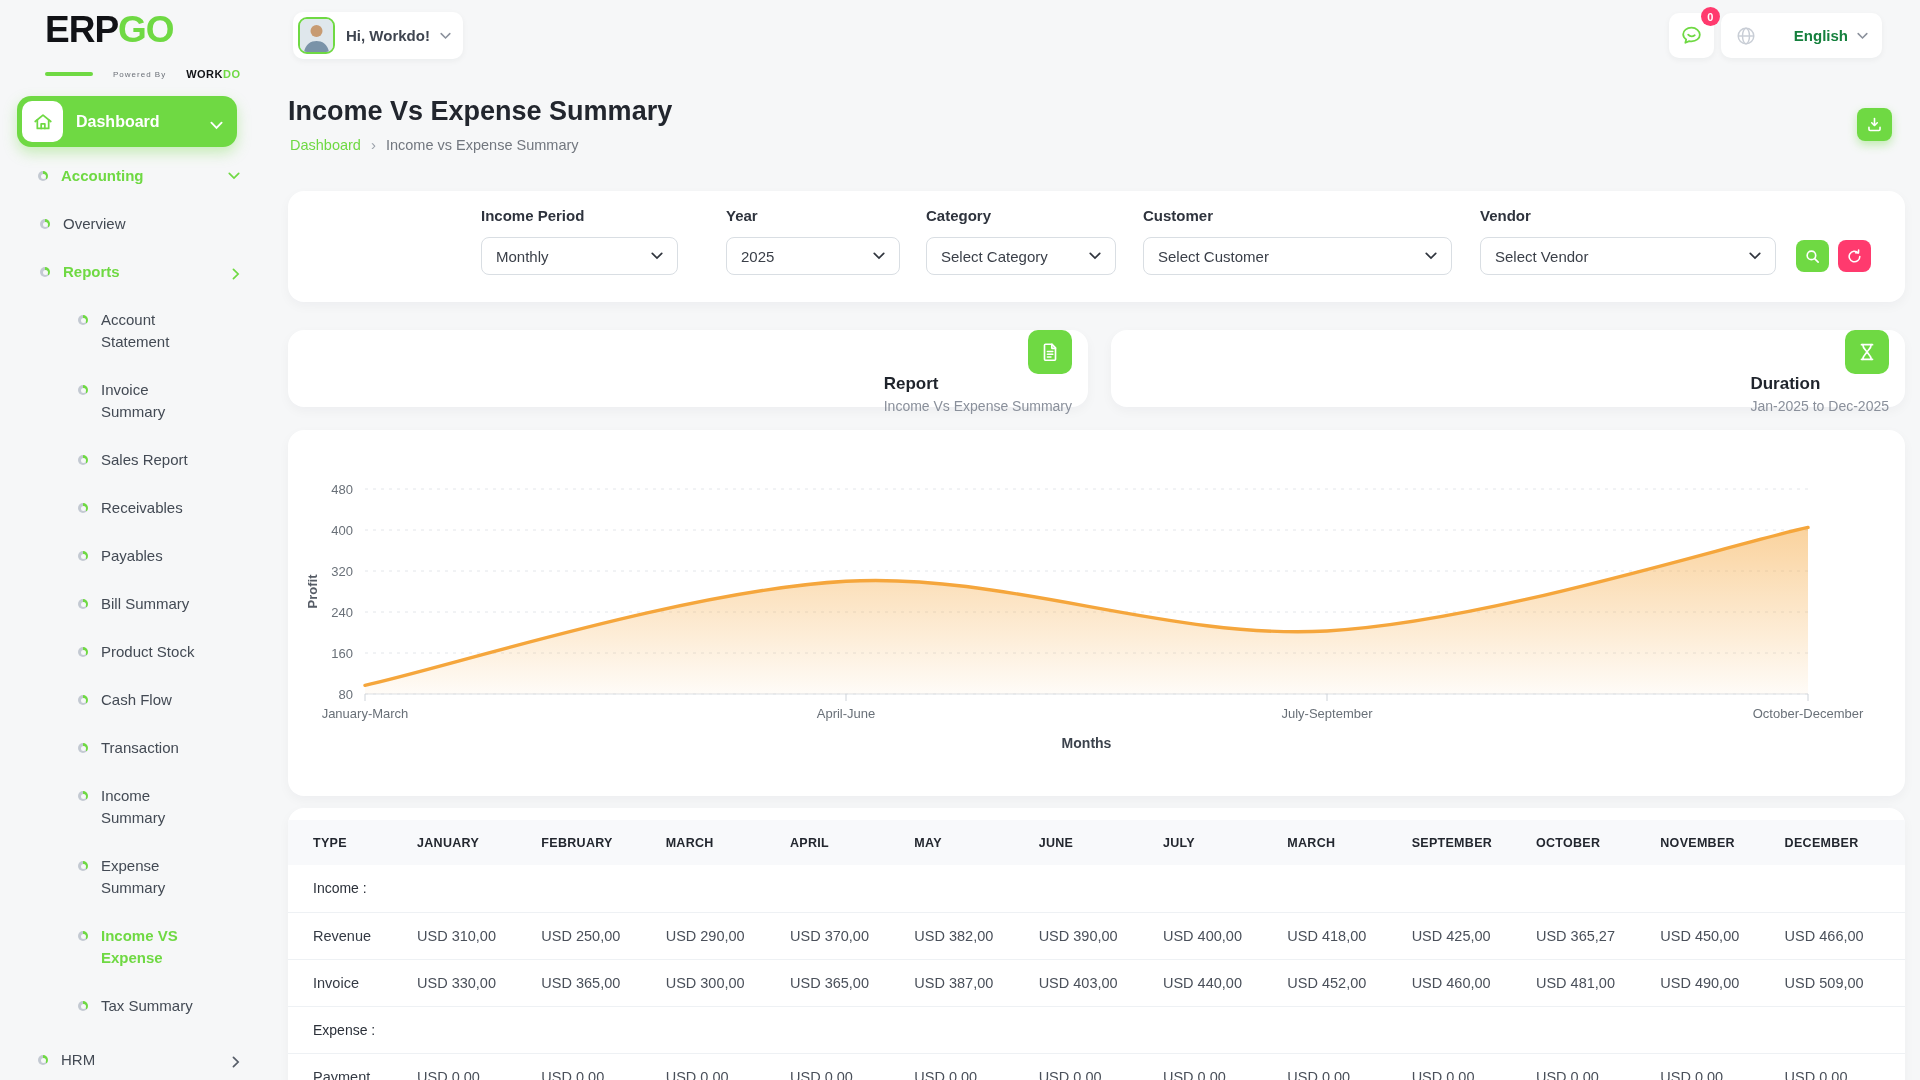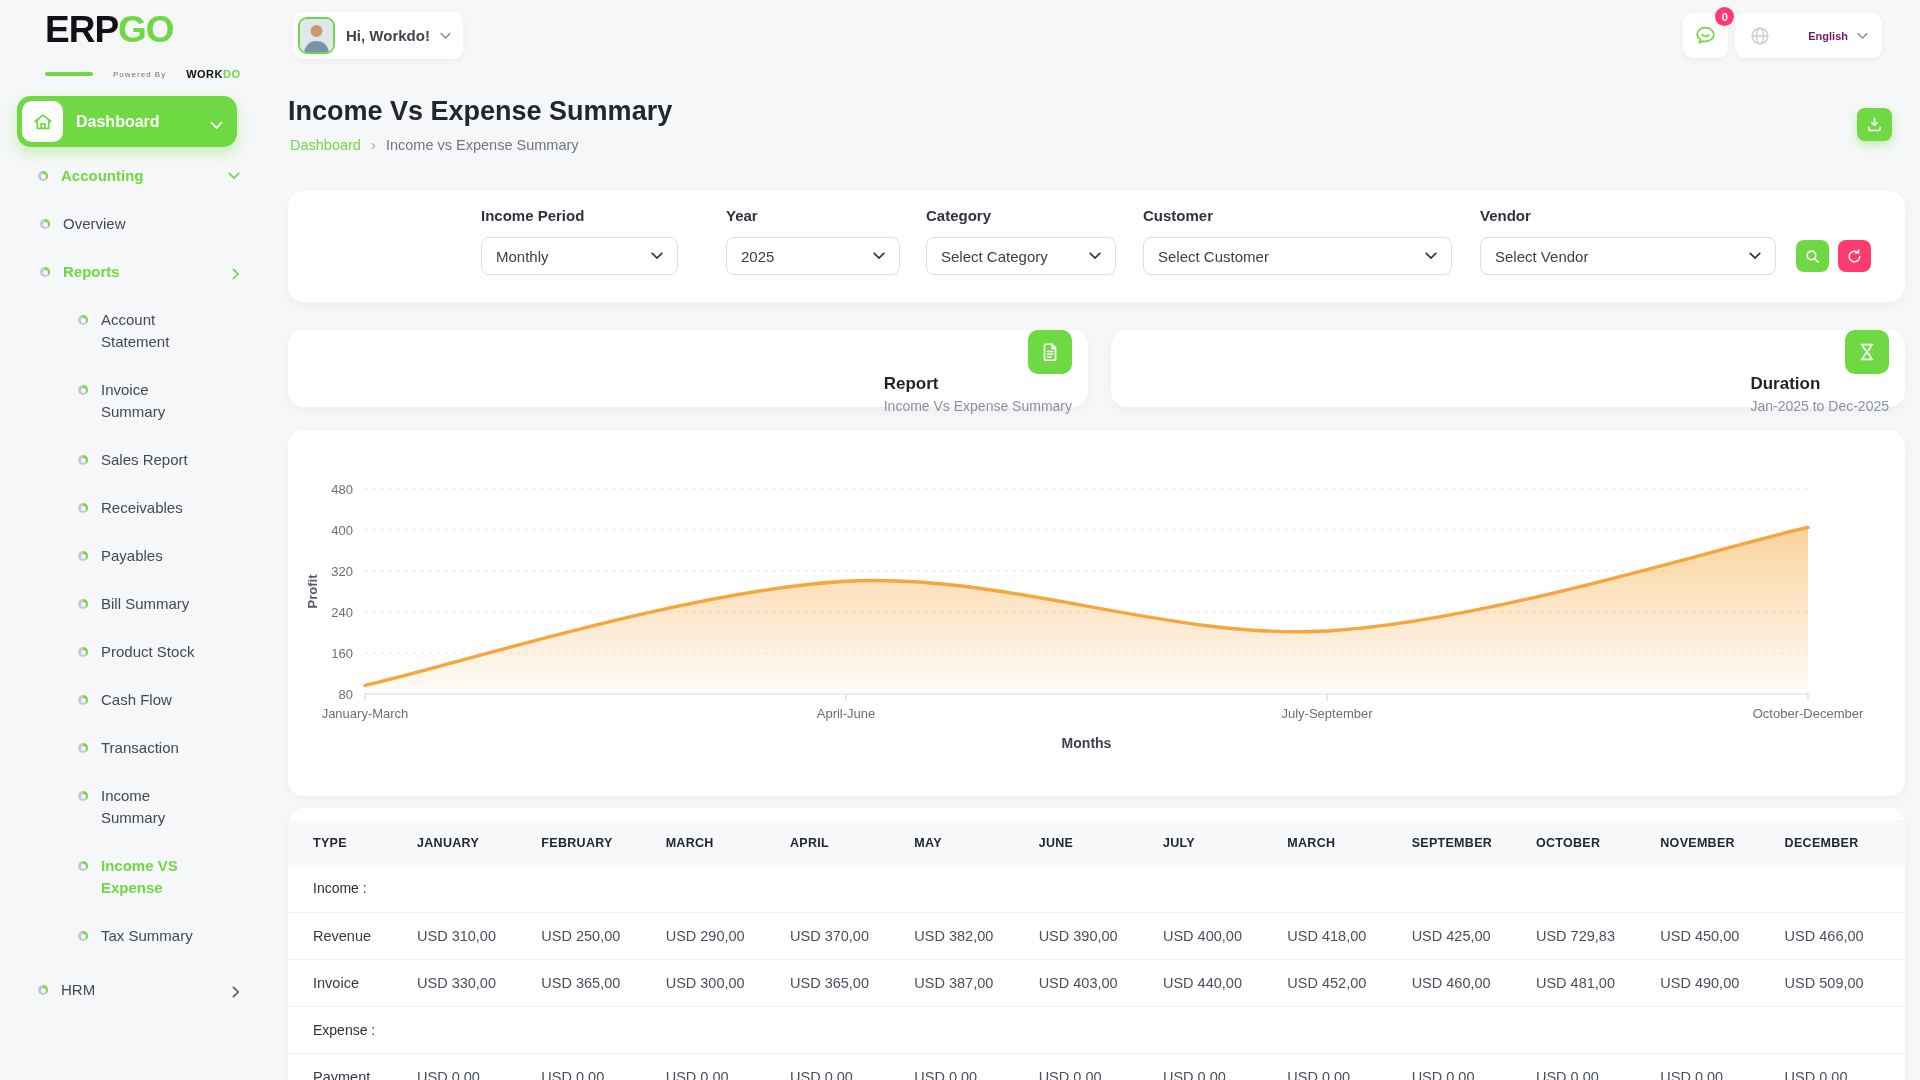--- a/index.html
+++ b/index.html
@@ -45,21 +45,21 @@
     display:flex; align-items:center; padding:0 12px 0 5px; box-shadow:0 2px 6px rgba(20,30,40,0.05); cursor:pointer; }
   .avatar { width:37px; height:37px; border-radius:9px; border:2px solid #6fd943; overflow:hidden; background:#e8eef2; }
   .greeting { font-size:15px; font-weight:600; color:#3f4550; margin:0 10px 0 11px; }
   .top-right { position:absolute; top:13px; right:23px; display:flex; gap:7px; }
   .icon-btn { position:relative; width:45px; height:45px; background:#fff; border-radius:10px;
     display:flex; align-items:center; justify-content:center; box-shadow:0 2px 6px rgba(20,30,40,0.05); cursor:pointer; }
   .badge { position:absolute; top:-6px; right:-6px; min-width:19px; height:19px; border-radius:10px; background:#ff3a6e;
     color:#fff; font-size:11px; font-weight:700; display:flex; align-items:center; justify-content:center; padding:0 5px; }
   .lang-btn { height:45px; background:#fff; border-radius:10px; display:flex; align-items:center; gap:9px;
     padding:0 14px; box-shadow:0 2px 6px rgba(20,30,40,0.05); cursor:pointer; }
-  .lang-label { font-size:11px; font-weight:600; color:#701a75;padding-left:28px; }
+  .lang-label { font-size:15px; font-weight:600; color:#15803d;padding-left:28px; }
 
   .page-title { position:absolute; left:0; top:96px; font-size:27px; font-weight:700; color:#22262e; }
   .breadcrumb { position:absolute; left:2px; top:136px; font-size:14.5px; display:flex; gap:10px; align-items:center; }
   .bc-home { color:#6fd943; cursor:pointer; }
   .bc-sep { color:#9aa0aa; font-size:15px; }
   .bc-cur { color:#72777f; }
   .dl-btn { position:absolute; top:108px; right:13px; width:35px; height:33px; background:#6fd943; border-radius:8px;
     display:flex; align-items:center; justify-content:center; cursor:pointer; box-shadow:0 4px 10px rgba(111,217,67,0.4); }
 
   
@@ -177,20 +177,24 @@
       <span class="bullet"></span>
       <span class="s-label">Cash Flow</span>
     </div>
     <div class="s-item lvl3">
       <span class="bullet"></span>
       <span class="s-label">Transaction</span>
     </div>
     <div class="s-item lvl3">
       <span class="bullet"></span>
       <span class="s-label">Income Summary</span>
+    </div>
+    <div class="s-item lvl3">
+      <span class="bullet"></span>
+      <span class="s-label">Expense Summary</span>
     </div>
     <div class="s-item lvl3 active">
       <span class="bullet"></span>
       <span class="s-label">Income VS Expense</span>
     </div>
     <div class="s-item lvl3">
       <span class="bullet"></span>
       <span class="s-label">Tax Summary</span>
     </div>
     <div class="s-item lvl1 gap-top">
@@ -436,21 +440,21 @@
           <td>Revenue</td>
           <td>USD 310,00</td>
           <td>USD 250,00</td>
           <td>USD 290,00</td>
           <td>USD 370,00</td>
           <td>USD 382,00</td>
           <td>USD 390,00</td>
           <td>USD 400,00</td>
           <td>USD 418,00</td>
           <td>USD 425,00</td>
-          <td>USD 729,83</td>
+          <td>USD 365,27</td>
           <td>USD 450,00</td>
           <td>USD 466,00</td>
         </tr>
         <tr>
           <td>Invoice</td>
           <td>USD 330,00</td>
           <td>USD 365,00</td>
           <td>USD 300,00</td>
           <td>USD 365,00</td>
           <td>USD 387,00</td>

